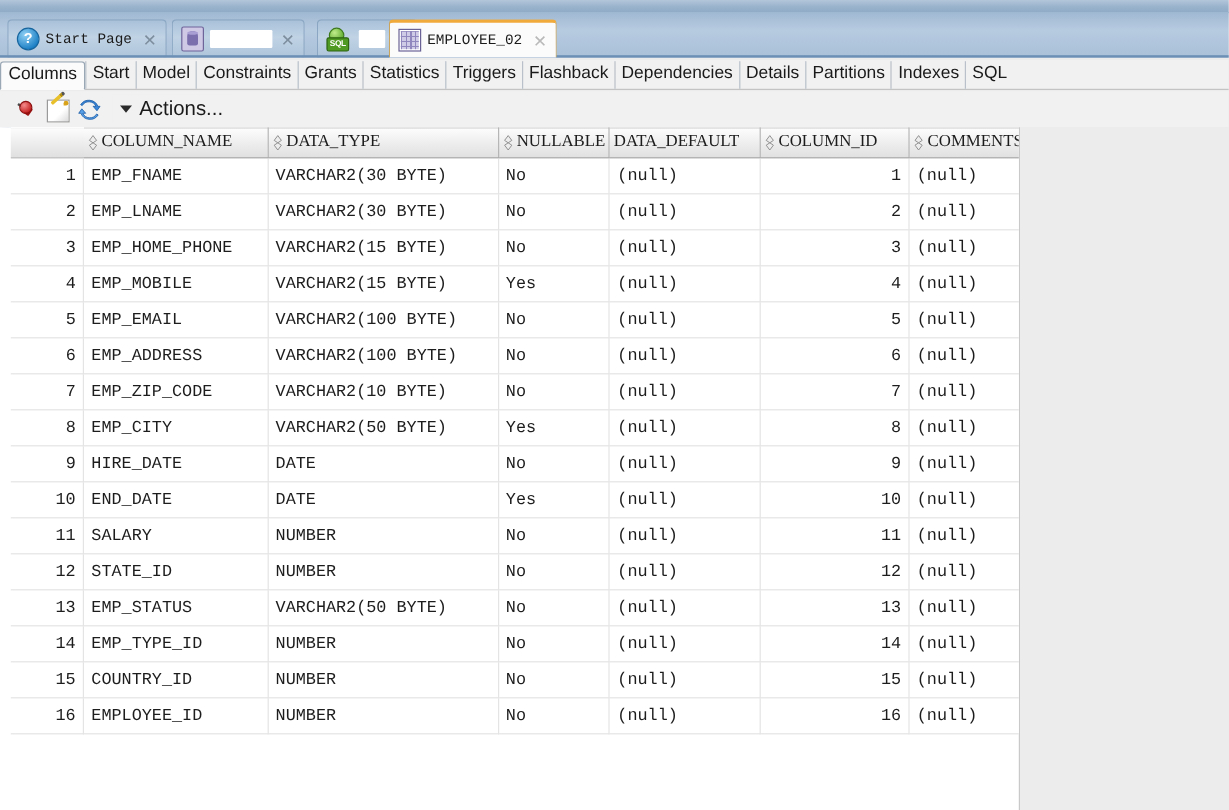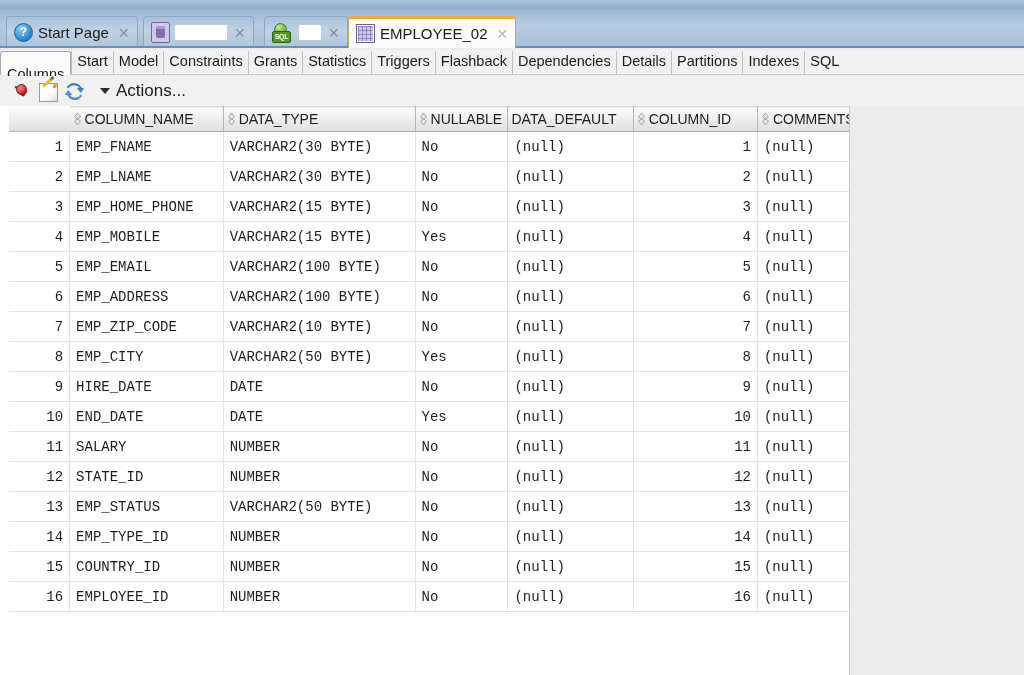--- a/index.html
+++ b/index.html
@@ -47,21 +47,21 @@
     color: #1b1b1b;
     white-space: nowrap;
   }
   .tab.active {
     background: #fbfbfb;
     border: 1px solid #c8a45c;
     border-top: 3px solid #f0a93b;
     border-bottom: none;
     z-index: 5;
   }
-  .tab-label { margin: 0 6px 0 5px; font-size: 15px; }
+  .tab-label { margin: 0 6px 0 5px; font-size: 12px; font-family: Liberation Mono, monospace; }
   .tab-close {
     font-size: 14px; color: #7d8e9f; padding: 0 3px;
     line-height: 1;
   }
   .tab.active .tab-close { color: #b9b9b9; }
   .tab-redact {
     display: inline-block;
     background: #ffffff;
     height: 15px;
     border-radius: 1px;
@@ -111,21 +111,21 @@
     box-sizing: border-box;
     height: 23px;
   }
   .subtab:first-child { border-left: none; }
   .subtab.active {
     background: #fbfbfb;
     border: 1px solid #9aa7b5;
     border-bottom: 1px solid #fbfbfb;
     border-radius: 3px 3px 0 0;
     margin-bottom: -1px;
-    padding: 13px 6px 3px 6px;
+    padding: 1px 6px 3px 6px;
     height: 24px;
   }
 
   
   .toolbar {
     position: absolute; left: 0; top: 76px;
     width: 1024px; height: 30px;
     background: #f1f1f1;
     display: flex; align-items: center;
     padding-left: 8px;
@@ -199,21 +199,21 @@
     background: linear-gradient(to bottom, #fcfcfc 0%, #ececec 55%, #e0e0e0 100%);
     border-right: 1px solid #b6b6b6;
     border-bottom: 1px solid #a8a8a8;
     border-top: 1px solid #d8d8d8;
     font-weight: normal;
     font-size: 14px;
     color: #1c1c1c;
     text-align: left;
     padding: 0 3px 0 3px;
     white-space: nowrap;
-    font-family: Liberation Sans, sans-serif;
+    font-family: Liberation Serif, serif;
   }
   table.grid th.rownum-h {
     background: linear-gradient(to bottom, #fcfcfc 0%, #ececec 55%, #e0e0e0 100%);
     border-right: none;
     border-top: none;
     border-bottom: 1px solid #b8b8b8;
   }
   .th-inner { display: flex; align-items: center; gap: 3px; }
   .sort-ic { flex: 0 0 auto; width: 9px; height: 14px; }
   table.grid td {
@@ -261,21 +261,21 @@
 
     <div class="tab" style="left:264px;">
       <span class="ic ic-sql">
         <span class="ball"></span>
           <span class="box">SQL</span>
       </span>
       <span class="tab-redact" style="width:22px;"></span>
       <span class="tab-close">✕</span>
     </div>
 
-    <div class="tab active" style="left:348px;">
+    <div class="tab active" style="left:324px;">
       <span class="ic ic-grid">
           <span class="g"></span>
         </span>
       <span class="tab-label">EMPLOYEE_02</span>
       <span class="tab-close">✕</span>
     </div>
   </div>
 
   <div class="subtabs">
     <div class="subtab active"><span>Columns</span></div>

